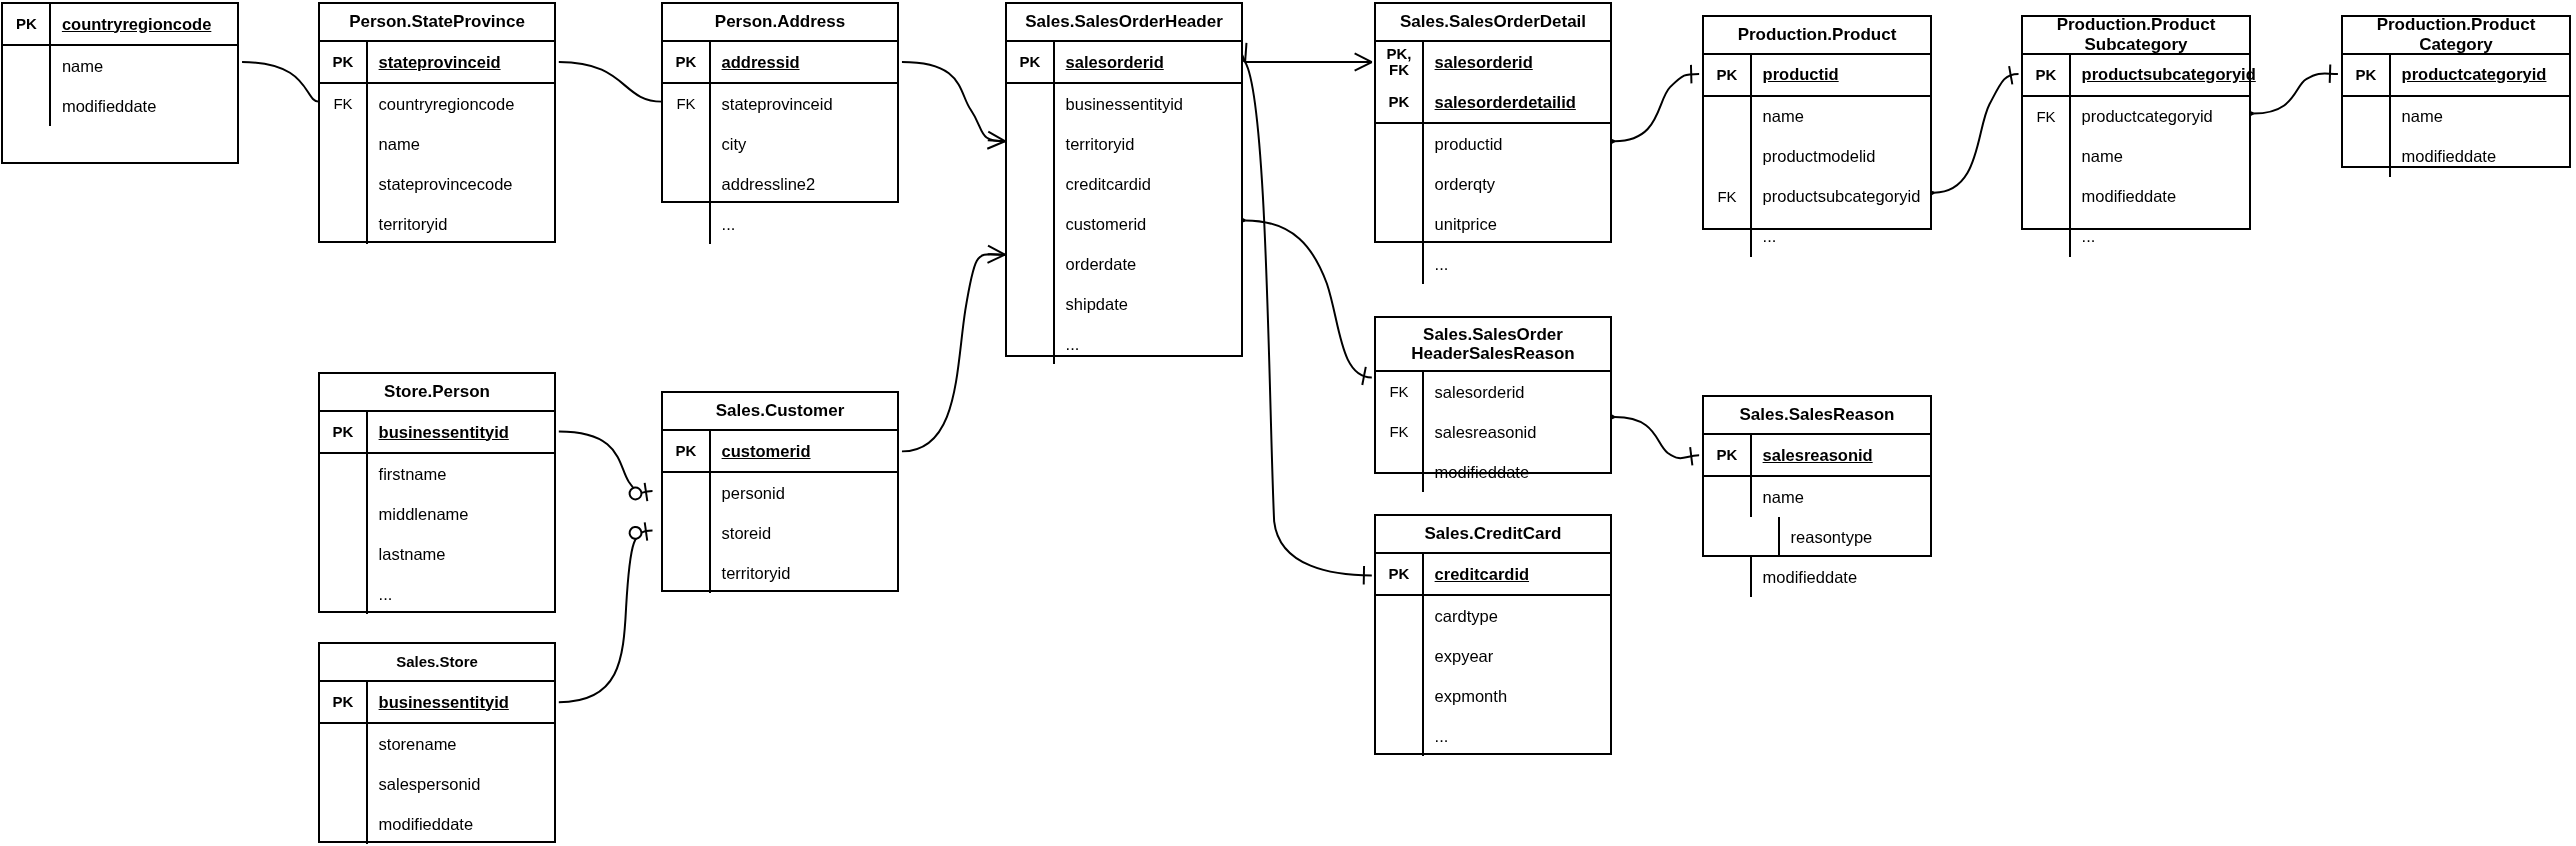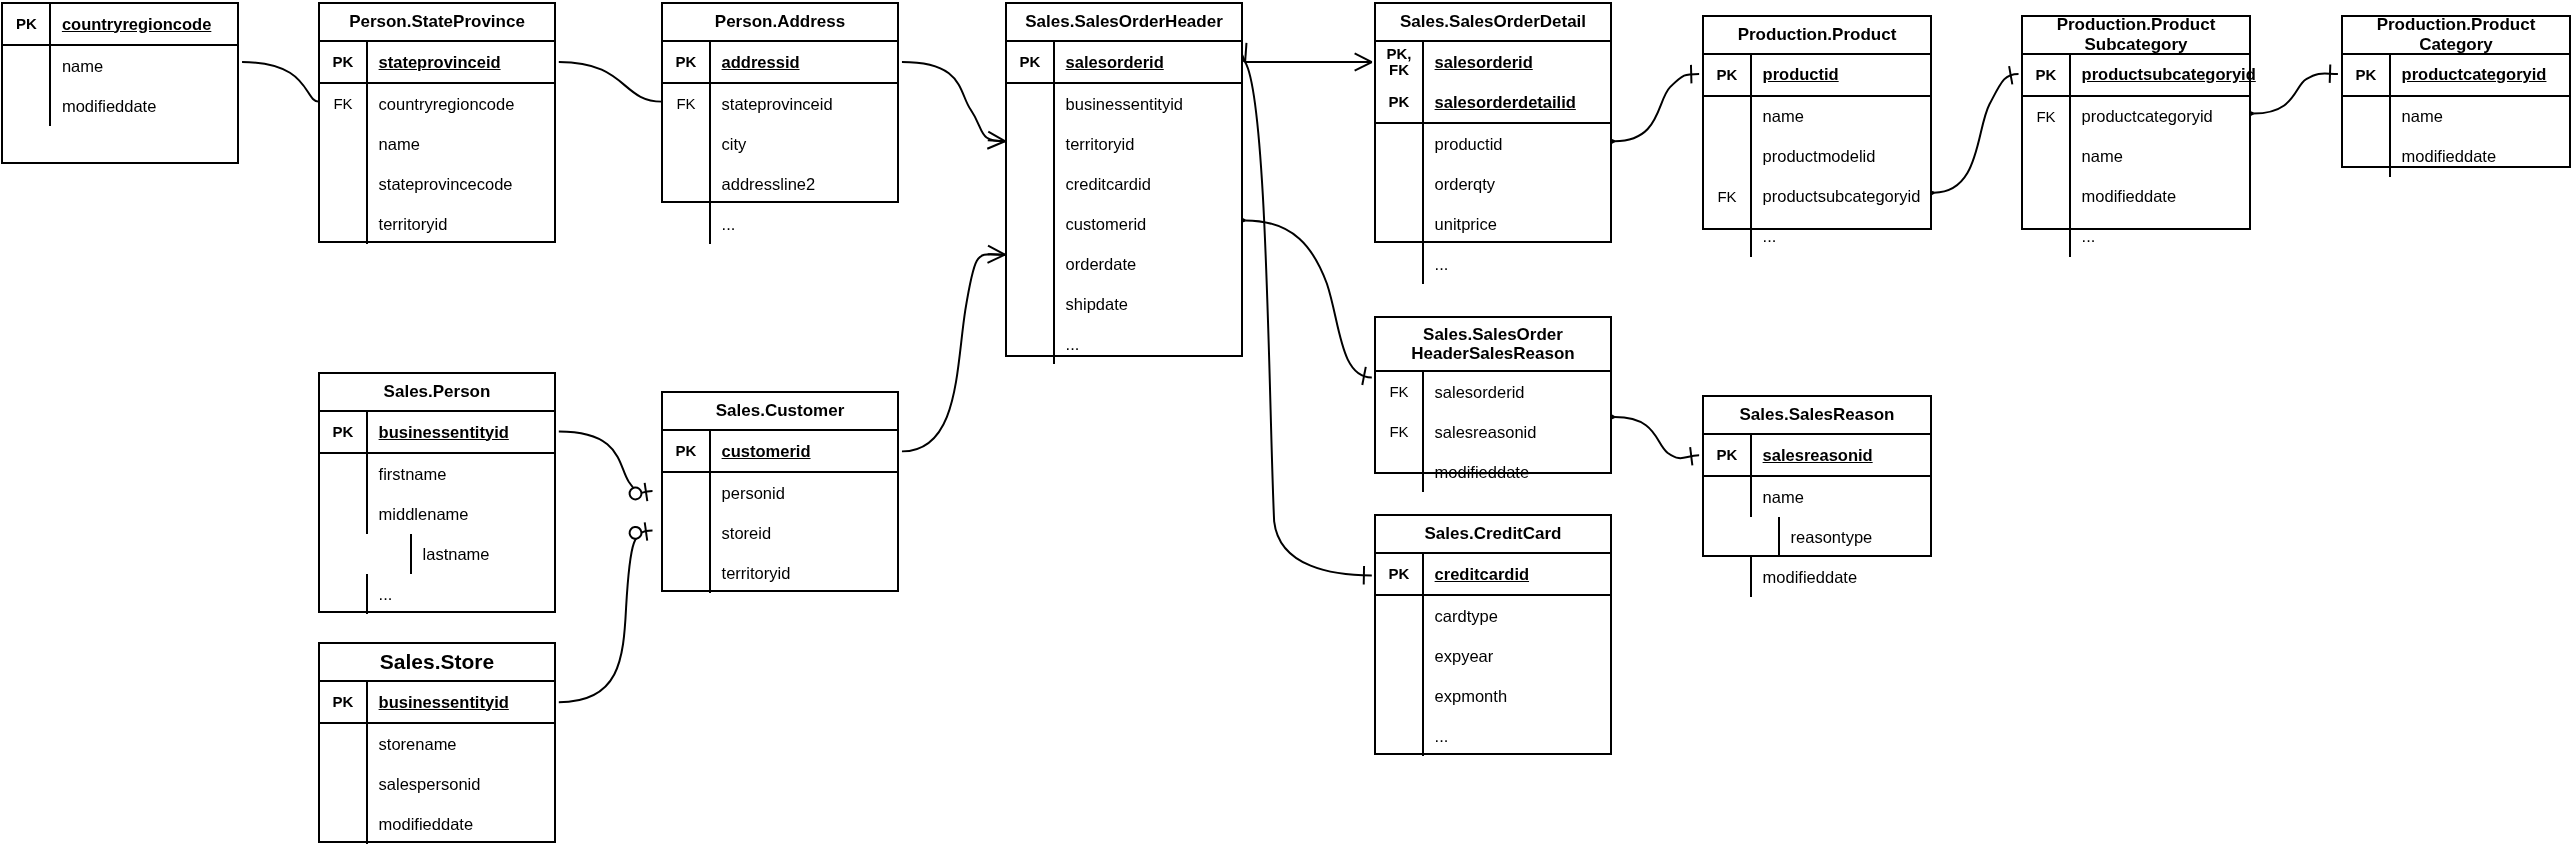--- a/index.html
+++ b/index.html
@@ -435,21 +435,21 @@
         </div>
         <div class="row" style="height: 40px;">
           <div class="keycell" style="flex-basis: 48px; font-size: 15px;"></div>
           <div class="namecell">
             <span style="font-size: 16.5px;">modifieddate</span>
           </div>
         </div>
       </div>
     </div>
     <div class="entity" style="left: 318px; top: 372px; width: 238px; height: 241px;">
-      <div class="ent-title" style="height: 38px; font-size: 17px; white-space: pre-line;">Sales.Person</div>
+      <div class="ent-title" style="height: 38px; font-size: 17px; white-space: pre-line;">Store.Person</div>
       <div class="sect divider">
         <div class="row pkrow" style="height: 40px;">
           <div class="keycell" style="flex-basis: 48px; font-size: 15px;">PK</div>
           <div class="namecell">
             <span style="font-size: 16.5px;">businessentityid</span>
           </div>
         </div>
       </div>
       <div class="sect">
         <div class="row" style="height: 40px;">
@@ -457,21 +457,21 @@
           <div class="namecell">
             <span style="font-size: 16.5px;">firstname</span>
           </div>
         </div>
         <div class="row" style="height: 40px;">
           <div class="keycell" style="flex-basis: 48px; font-size: 15px;"></div>
           <div class="namecell">
             <span style="font-size: 16.5px;">middlename</span>
           </div>
         </div>
-        <div class="row" style="height: 40px; padding-left: 44px;">
+        <div class="row" style="height: 40px;">
           <div class="keycell" style="flex-basis: 48px; font-size: 15px;"></div>
           <div class="namecell">
             <span style="font-size: 16.5px;">lastname</span>
           </div>
         </div>
         <div class="row" style="height: 40px;">
           <div class="keycell" style="flex-basis: 48px; font-size: 15px;"></div>
           <div class="namecell">
             <span style="font-size: 16.5px;">...</span>
           </div>
@@ -503,21 +503,21 @@
         </div>
         <div class="row" style="height: 40px;">
           <div class="keycell" style="flex-basis: 48px; font-size: 15px;"></div>
           <div class="namecell">
             <span style="font-size: 16.5px;">territoryid</span>
           </div>
         </div>
       </div>
     </div>
     <div class="entity" style="left: 318px; top: 642px; width: 238px; height: 201px;">
-      <div class="ent-title" style="height: 38px; font-size: 21px; white-space: pre-line;">Sales.Store</div>
+      <div class="ent-title" style="height: 38px; font-size: 15px; white-space: pre-line;">Sales.Store</div>
       <div class="sect divider">
         <div class="row pkrow" style="height: 40px;">
           <div class="keycell" style="flex-basis: 48px; font-size: 15px;">PK</div>
           <div class="namecell">
             <span style="font-size: 16.5px;">businessentityid</span>
           </div>
         </div>
       </div>
       <div class="sect">
         <div class="row" style="height: 40px;">

